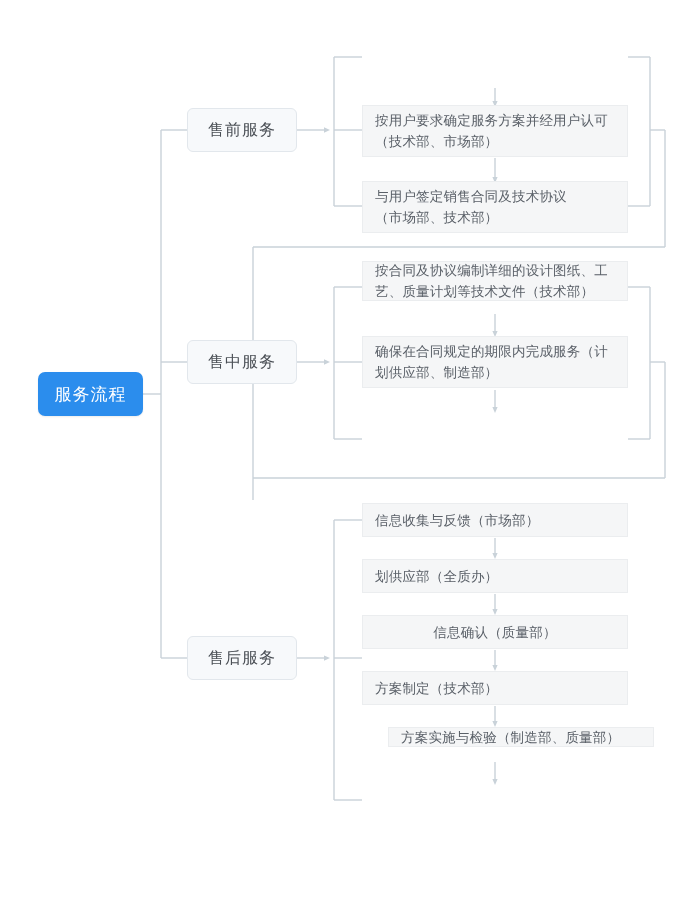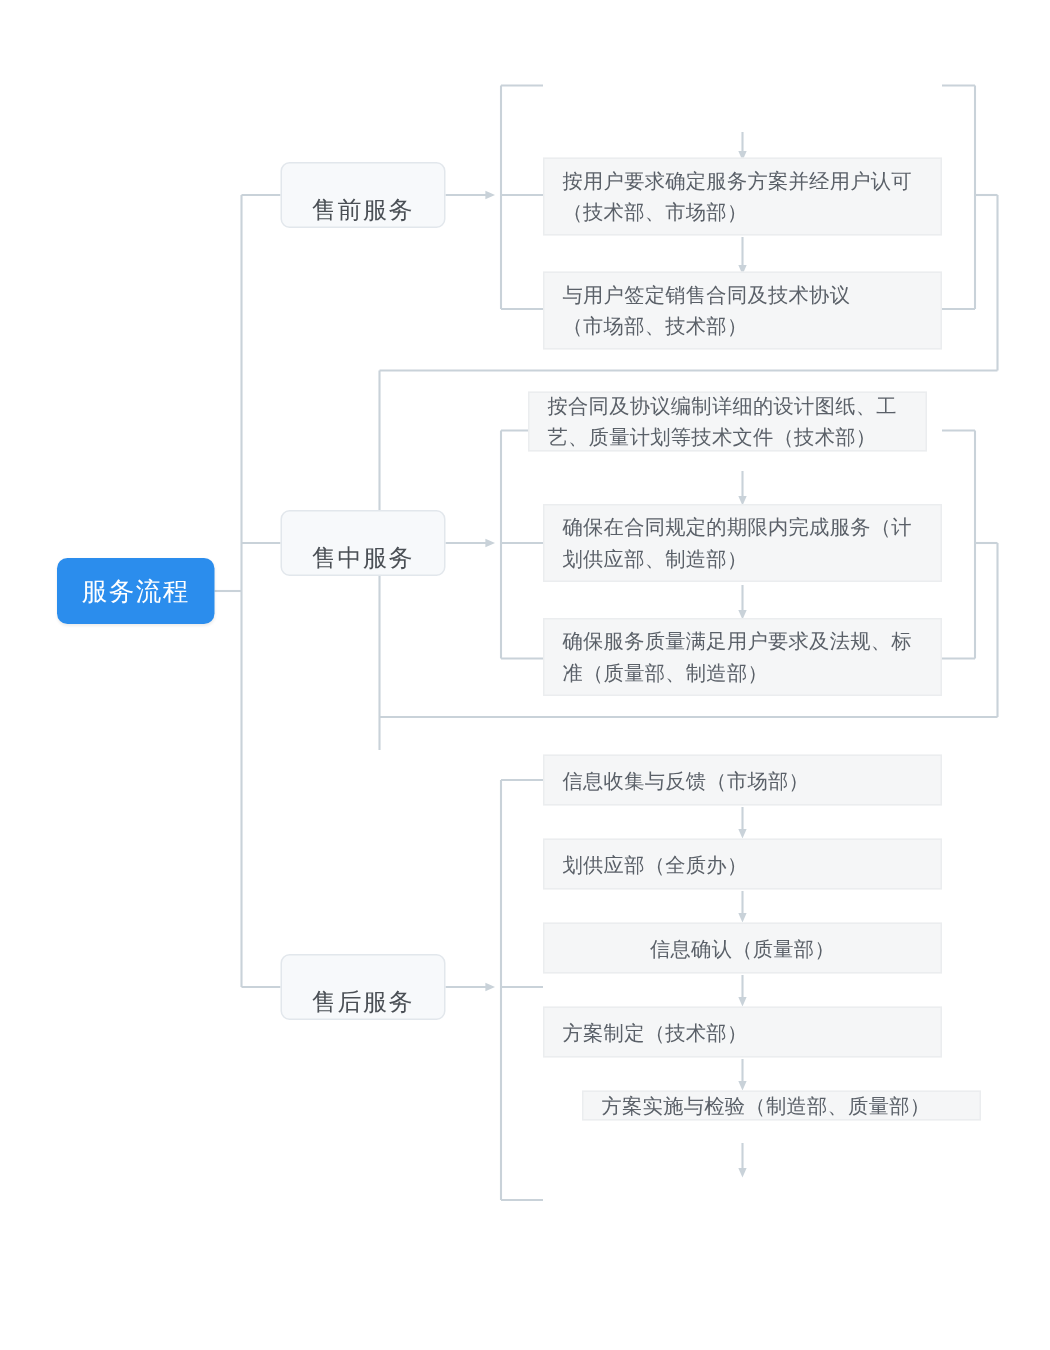--- a/index.html
+++ b/index.html
@@ -48,21 +48,21 @@
   }
   
   .cat-node {
     background: #f7f9fb;
     border: 1px solid #e2e7ec;
     border-radius: 6px;
     color: #4a4f55;
     font-size: 16px;
     letter-spacing: 1px;
     display: flex;
-    align-items: flex-end;
+    align-items: center;
     justify-content: center;
     text-align: center;
   }
   
   .step-node {
     background: #f5f6f7;
     border: 1px solid #ebedef;
     color: #5a6068;
     font-size: 13.5px;
     line-height: 21px;
@@ -167,32 +167,28 @@
 
   <div class="node step-node" style="left:362px; top:105px; width:266px; height:52px;">
     <span class="step-text">按用户要求确定服务方案并经用户认可
 （技术部、市场部）</span>
   </div>
   <div class="node step-node" style="left:362px; top:181px; width:266px; height:52px;">
     <span class="step-text">与用户签定销售合同及技术协议
 （市场部、技术部）</span>
   </div>
 
-  <div class="node step-node" style="left:352px; top:261px; width:266px; height:40px;">
+  <div class="node step-node" style="left:362px; top:261px; width:266px; height:40px;">
     <span class="step-text">按合同及协议编制详细的设计图纸、工
 艺、质量计划等技术文件（技术部）</span>
   </div>
   <div class="node step-node" style="left:362px; top:336px; width:266px; height:52px;">
     <span class="step-text">确保在合同规定的期限内完成服务（计
 划供应部、制造部）</span>
   </div>
-  <div class="node step-node" style="left:362px; top:412px; width:266px; height:52px;">
-    <span class="step-text">确保服务质量满足用户要求及法规、标
-准（质量部、制造部）</span>
-  </div>
 
   <div class="node step-node" style="left:362px; top:503px; width:266px; height:34px;">
     <span class="step-text">信息收集与反馈（市场部）</span>
   </div>
   <div class="node step-node" style="left:362px; top:559px; width:266px; height:34px;">
     <span class="step-text">划供应部（全质办）</span>
   </div>
   <div class="node step-node" style="left:362px; top:615px; width:266px; height:34px;text-align:center;">
     <span class="step-text">信息确认（质量部）</span>
   </div>

